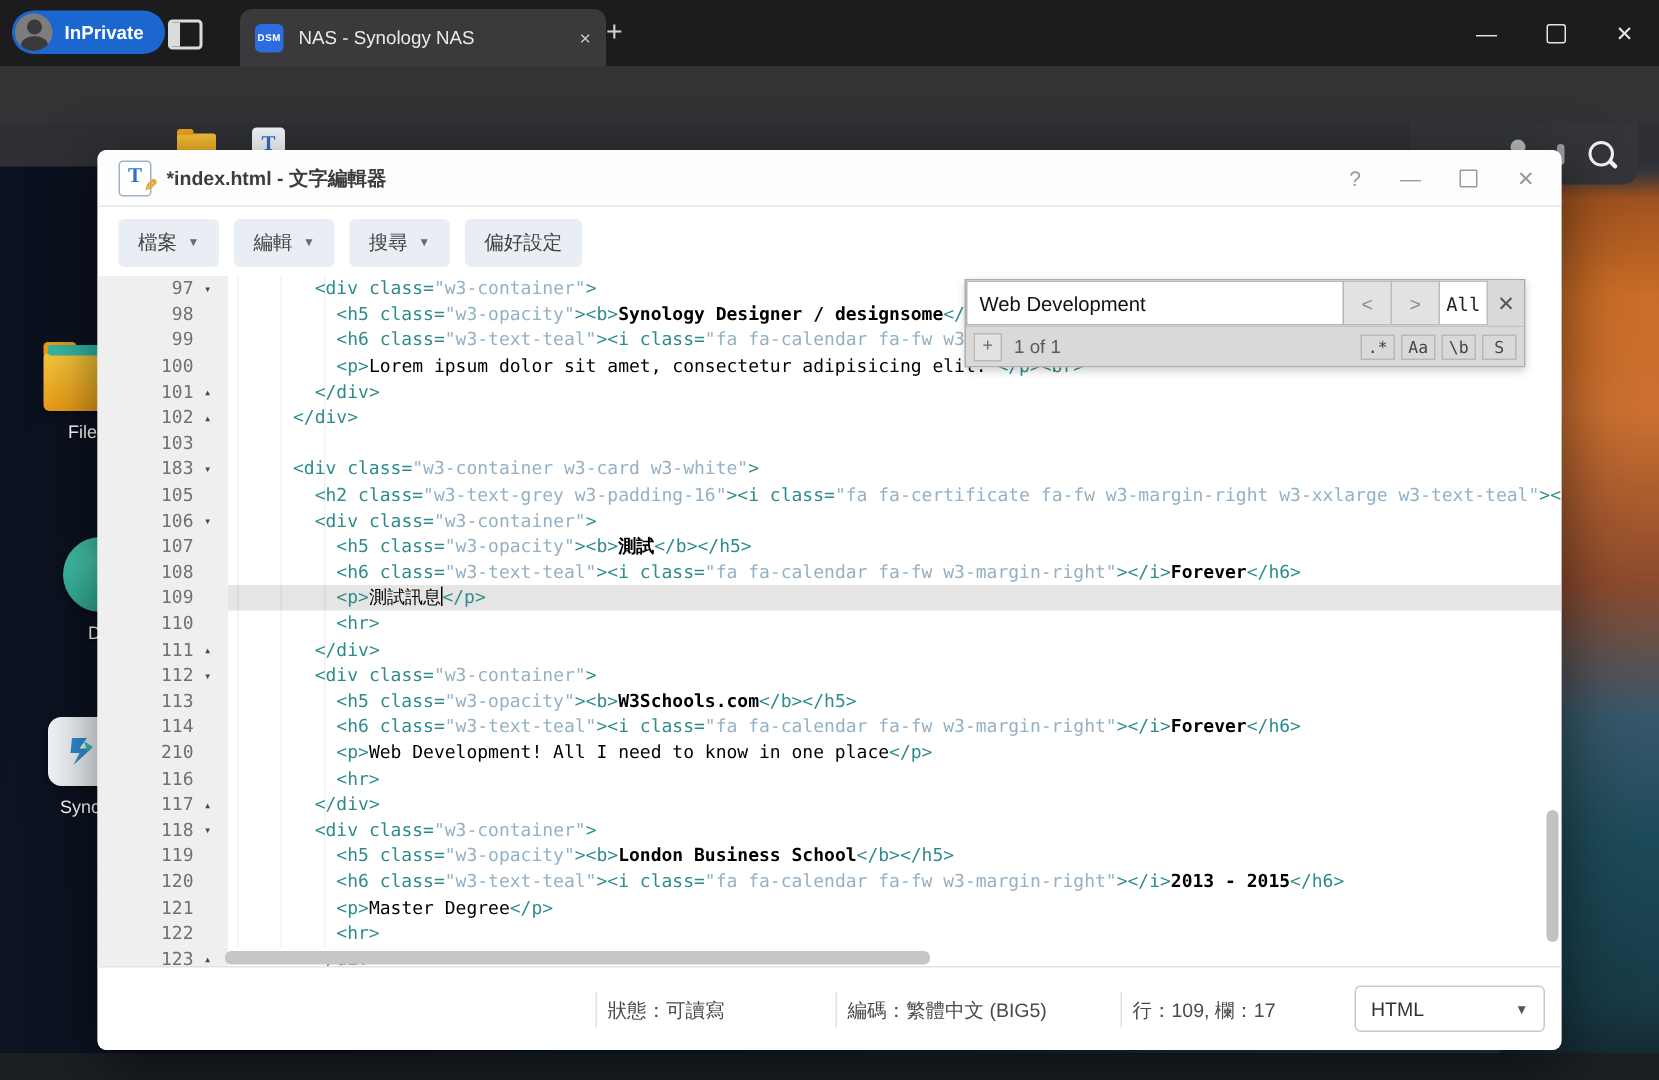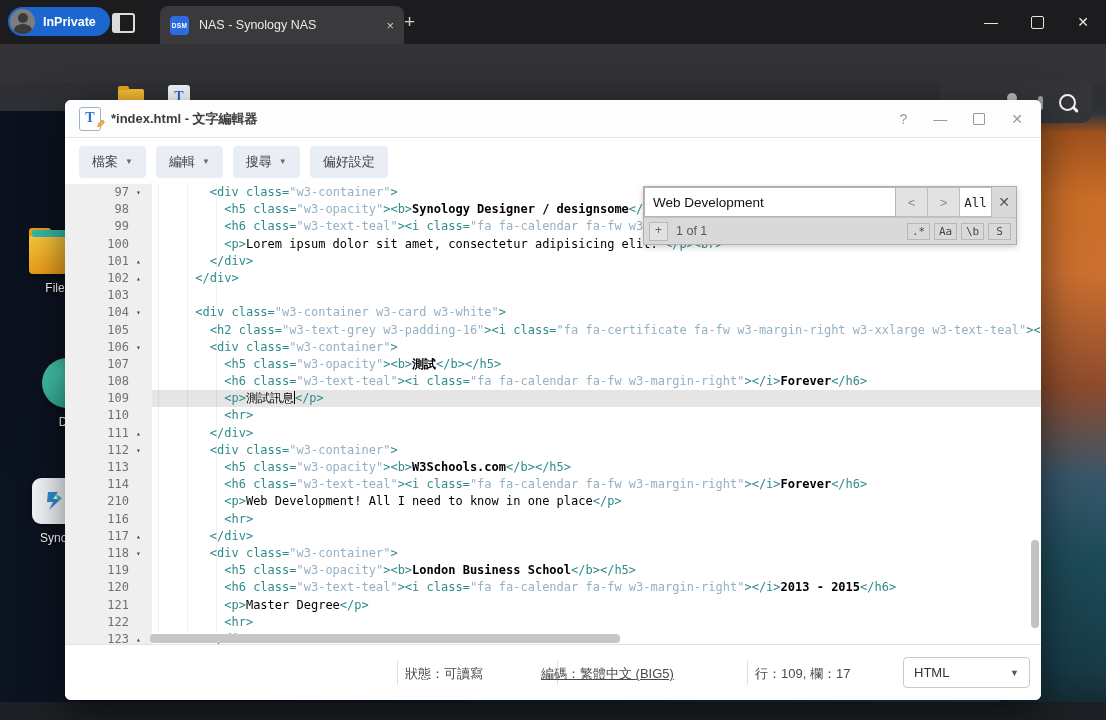--- a/index.html
+++ b/index.html
@@ -205,21 +205,21 @@
 
     <div class="codearea">
       <div id="coderows">
           <div class="row"><span class="ln">97</span><span class="fold">▾</span><span class="codecell" style="padding-left: 8ch;"><span class="seg-t">&lt;div class=</span><span class="seg-s">"w3-container"</span><span class="seg-t">&gt;</span></span></div>
           <div class="row"><span class="ln">98</span><span class="fold"></span><span class="codecell" style="padding-left: 10ch;"><span class="seg-t">&lt;h5 class=</span><span class="seg-s">"w3-opacity"</span><span class="seg-t">&gt;&lt;b&gt;</span><span class="seg-b">Synology Designer / designsome</span><span class="seg-t">&lt;/b&gt;&lt;/h5&gt;</span></span></div>
           <div class="row"><span class="ln">99</span><span class="fold"></span><span class="codecell" style="padding-left: 10ch;"><span class="seg-t">&lt;h6 class=</span><span class="seg-s">"w3-text-teal"</span><span class="seg-t">&gt;&lt;i class=</span><span class="seg-s">"fa fa-calendar fa-fw w3-margin-right"</span><span class="seg-t">&gt;&lt;/i&gt;</span><span class="seg-b">Forever</span><span class="seg-t">&lt;/h6&gt;</span></span></div>
           <div class="row"><span class="ln">100</span><span class="fold"></span><span class="codecell" style="padding-left: 10ch;"><span class="seg-t">&lt;p&gt;</span><span class="seg-x">Lorem ipsum dolor sit amet, consectetur adipisicing elit. </span><span class="seg-t">&lt;/p&gt;&lt;br&gt;</span></span></div>
           <div class="row"><span class="ln">101</span><span class="fold">▴</span><span class="codecell" style="padding-left: 8ch;"><span class="seg-t">&lt;/div&gt;</span></span></div>
           <div class="row"><span class="ln">102</span><span class="fold">▴</span><span class="codecell" style="padding-left: 6ch;"><span class="seg-t">&lt;/div&gt;</span></span></div>
           <div class="row"><span class="ln">103</span><span class="fold"></span><span class="codecell" style="padding-left: 0ch;"></span></div>
-          <div class="row"><span class="ln">104</span><span class="fold">▾</span><span class="codecell" style="padding-left: 6ch;"><span class="seg-t">&lt;div class=</span><span class="seg-s">"w3-container w3-card w3-white"</span><span class="seg-t">&gt;</span></span></div>
+          <div class="row"><span class="ln">183</span><span class="fold">▾</span><span class="codecell" style="padding-left: 6ch;"><span class="seg-t">&lt;div class=</span><span class="seg-s">"w3-container w3-card w3-white"</span><span class="seg-t">&gt;</span></span></div>
           <div class="row"><span class="ln">105</span><span class="fold"></span><span class="codecell" style="padding-left: 8ch;"><span class="seg-t">&lt;h2 class=</span><span class="seg-s">"w3-text-grey w3-padding-16"</span><span class="seg-t">&gt;&lt;i class=</span><span class="seg-s">"fa fa-certificate fa-fw w3-margin-right w3-xxlarge w3-text-teal"</span><span class="seg-t">&gt;&lt;/i&gt;</span></span></div>
           <div class="row"><span class="ln">106</span><span class="fold">▾</span><span class="codecell" style="padding-left: 8ch;"><span class="seg-t">&lt;div class=</span><span class="seg-s">"w3-container"</span><span class="seg-t">&gt;</span></span></div>
           <div class="row"><span class="ln">107</span><span class="fold"></span><span class="codecell" style="padding-left: 10ch;"><span class="seg-t">&lt;h5 class=</span><span class="seg-s">"w3-opacity"</span><span class="seg-t">&gt;&lt;b&gt;</span><span class="seg-b">測試</span><span class="seg-t">&lt;/b&gt;&lt;/h5&gt;</span></span></div>
           <div class="row"><span class="ln">108</span><span class="fold"></span><span class="codecell" style="padding-left: 10ch;"><span class="seg-t">&lt;h6 class=</span><span class="seg-s">"w3-text-teal"</span><span class="seg-t">&gt;&lt;i class=</span><span class="seg-s">"fa fa-calendar fa-fw w3-margin-right"</span><span class="seg-t">&gt;&lt;/i&gt;</span><span class="seg-b">Forever</span><span class="seg-t">&lt;/h6&gt;</span></span></div>
           <div class="row cur"><span class="ln">109</span><span class="fold"></span><span class="codecell" style="padding-left: 10ch;"><span class="seg-t">&lt;p&gt;</span><span class="seg-x">測試訊息</span><span class="caret"></span><span class="seg-t">&lt;/p&gt;</span></span></div>
           <div class="row"><span class="ln">110</span><span class="fold"></span><span class="codecell" style="padding-left: 10ch;"><span class="seg-t">&lt;hr&gt;</span></span></div>
           <div class="row"><span class="ln">111</span><span class="fold">▴</span><span class="codecell" style="padding-left: 8ch;"><span class="seg-t">&lt;/div&gt;</span></span></div>
           <div class="row"><span class="ln">112</span><span class="fold">▾</span><span class="codecell" style="padding-left: 8ch;"><span class="seg-t">&lt;div class=</span><span class="seg-s">"w3-container"</span><span class="seg-t">&gt;</span></span></div>
           <div class="row"><span class="ln">113</span><span class="fold"></span><span class="codecell" style="padding-left: 10ch;"><span class="seg-t">&lt;h5 class=</span><span class="seg-s">"w3-opacity"</span><span class="seg-t">&gt;&lt;b&gt;</span><span class="seg-b">W3Schools.com</span><span class="seg-t">&lt;/b&gt;&lt;/h5&gt;</span></span></div>
           <div class="row"><span class="ln">114</span><span class="fold"></span><span class="codecell" style="padding-left: 10ch;"><span class="seg-t">&lt;h6 class=</span><span class="seg-s">"w3-text-teal"</span><span class="seg-t">&gt;&lt;i class=</span><span class="seg-s">"fa fa-calendar fa-fw w3-margin-right"</span><span class="seg-t">&gt;&lt;/i&gt;</span><span class="seg-b">Forever</span><span class="seg-t">&lt;/h6&gt;</span></span></div>
@@ -257,21 +257,21 @@
               <span class="opt">S</span>
             </span>
         </div>
       </div>
     </div>
 
     <div class="statusbar">
       <span class="sb-sep" style="left:332px;"></span>
       <span class="sb-item" style="left:340px;">狀態：可讀寫</span>
       <span class="sb-sep" style="left:492px;"></span>
-      <span class="sb-item" style="left:476px;text-decoration:underline;">編碼：繁體中文 (BIG5)</span>
+      <span class="sb-item" style="left:500px;">編碼：繁體中文 (BIG5)</span>
       <span class="sb-sep" style="left:682px;"></span>
       <span class="sb-item" style="left:690px;">行：109, 欄：17</span>
       <div class="langsel">
         <span>HTML</span>
         <span class="car">▼</span>
       </div>
     </div>
   </div>
 
 </div>

